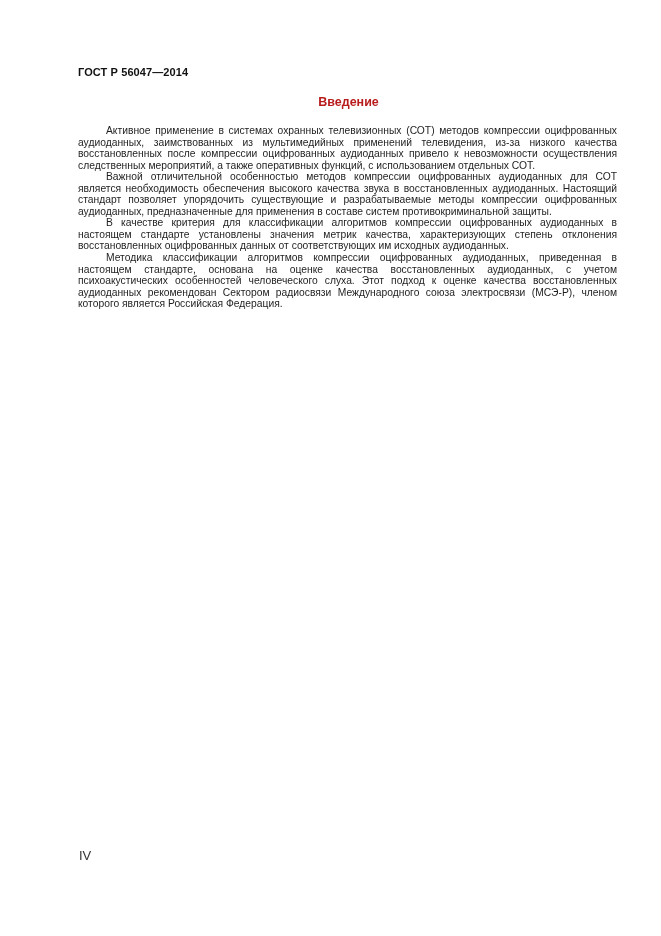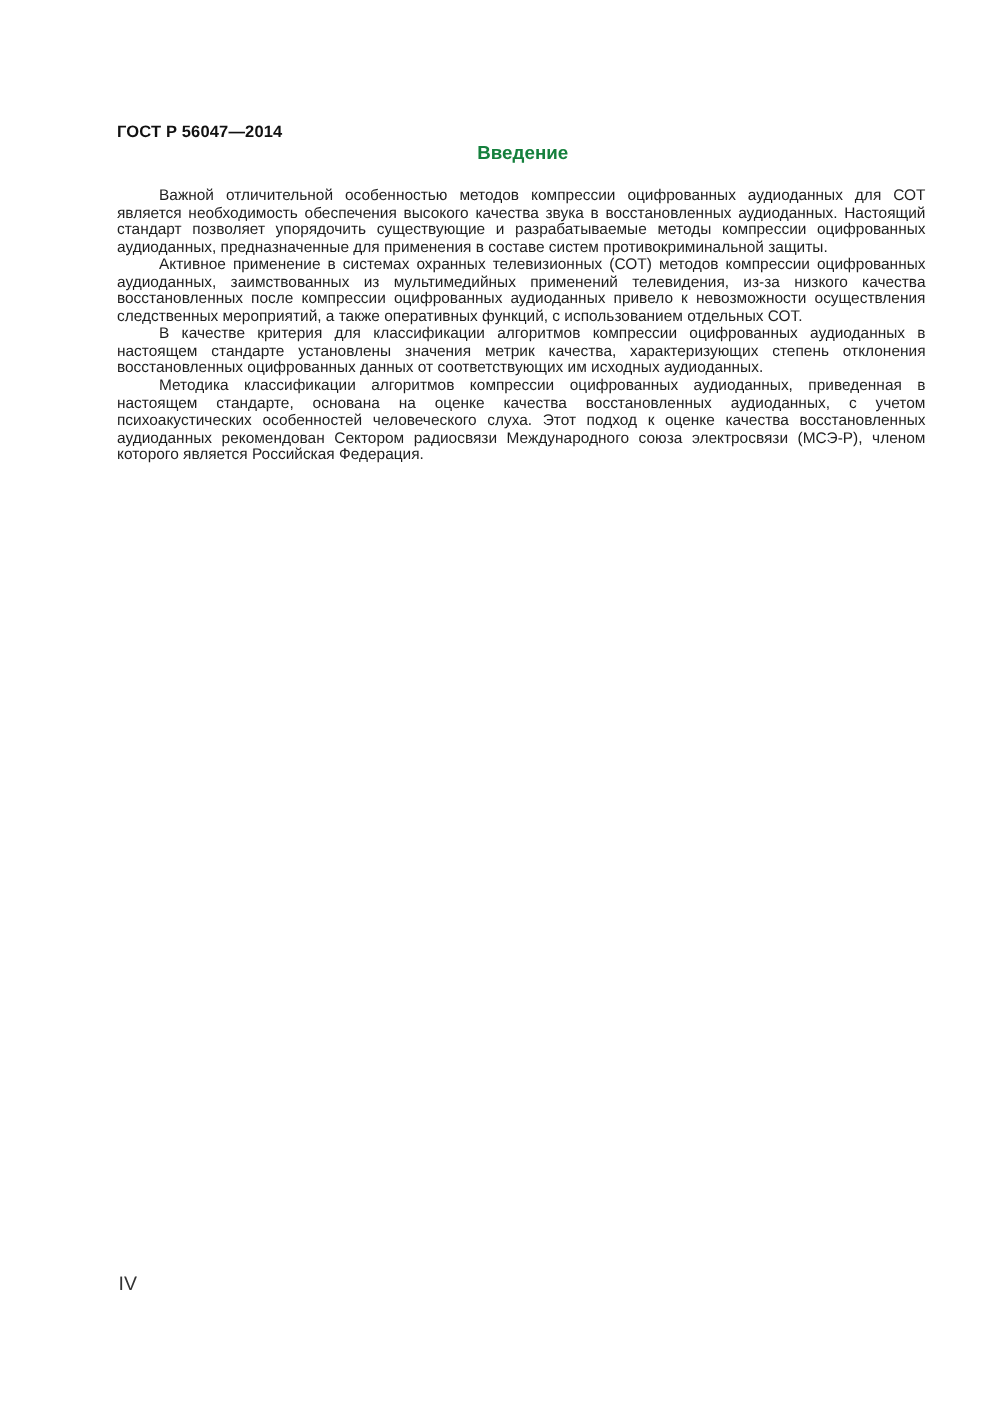--- a/index.html
+++ b/index.html
@@ -16,31 +16,30 @@
       color: #1a1a1a;
     }
     .doc-code {
       position: absolute;
       left: 78px;
       top: 66px;
       font-size: 11px;
       font-weight: bold;
       letter-spacing: 0.1px;
       color: #111;
-      margin-top: 16px;
     }
     .section-title {
       position: absolute;
       left: 0;
       width: 661px;
       top: 95px;
       text-align: center;
       font-size: 12.5px;
       font-weight: bold;
-      color: #15803d;
+      color: #b91c1c;
       padding-left: 36px;
       box-sizing: border-box;
     }
     .body-text {
       position: absolute;
       left: 78px;
       top: 125px;
       width: 539px;
       font-size: 10.3px;
       line-height: 11.55px;
@@ -61,19 +60,19 @@
     }
   </style>
 </head>
 <body>
 
 <div class="doc-code">ГОСТ Р 56047—2014</div>
 
 <div class="section-title">Введение</div>
 
 <div class="body-text">
+  <p>Активное применение в системах охранных телевизионных (СОТ) методов компрессии оцифрованных аудиоданных, заимствованных из мультимедийных применений телевидения, из-за низкого качества восстановленных после компрессии оцифрованных аудиоданных привело к невозможности осуществления следственных мероприятий, а также оперативных функций, с использованием отдельных СОТ.</p>
   <p>Важной отличительной особенностью методов компрессии оцифрованных аудиоданных для СОТ является необходимость обеспечения высокого качества звука в восстановленных аудиоданных. Настоящий стандарт позволяет упорядочить существующие и разрабатываемые методы компрессии оцифрованных аудиоданных, предназначенные для применения в составе систем противокриминальной защиты.</p>
-  <p>Активное применение в системах охранных телевизионных (СОТ) методов компрессии оцифрованных аудиоданных, заимствованных из мультимедийных применений телевидения, из-за низкого качества восстановленных после компрессии оцифрованных аудиоданных привело к невозможности осуществления следственных мероприятий, а также оперативных функций, с использованием отдельных СОТ.</p>
   <p>В качестве критерия для классификации алгоритмов компрессии оцифрованных аудиоданных в настоящем стандарте установлены значения метрик качества, характеризующих степень отклонения восстановленных оцифрованных данных от соответствующих им исходных аудиоданных.</p>
   <p>Методика классификации алгоритмов компрессии оцифрованных аудиоданных, приведенная в настоящем стандарте, основана на оценке качества восстановленных аудиоданных, с учетом психоакустических особенностей человеческого слуха. Этот подход к оценке качества восстановленных аудиоданных рекомендован Сектором радиосвязи Международного союза электросвязи (МСЭ-Р), членом которого является Российская Федерация.</p>
 </div>
 
 <div class="page-number">IV</div>
 
 </body></html>

